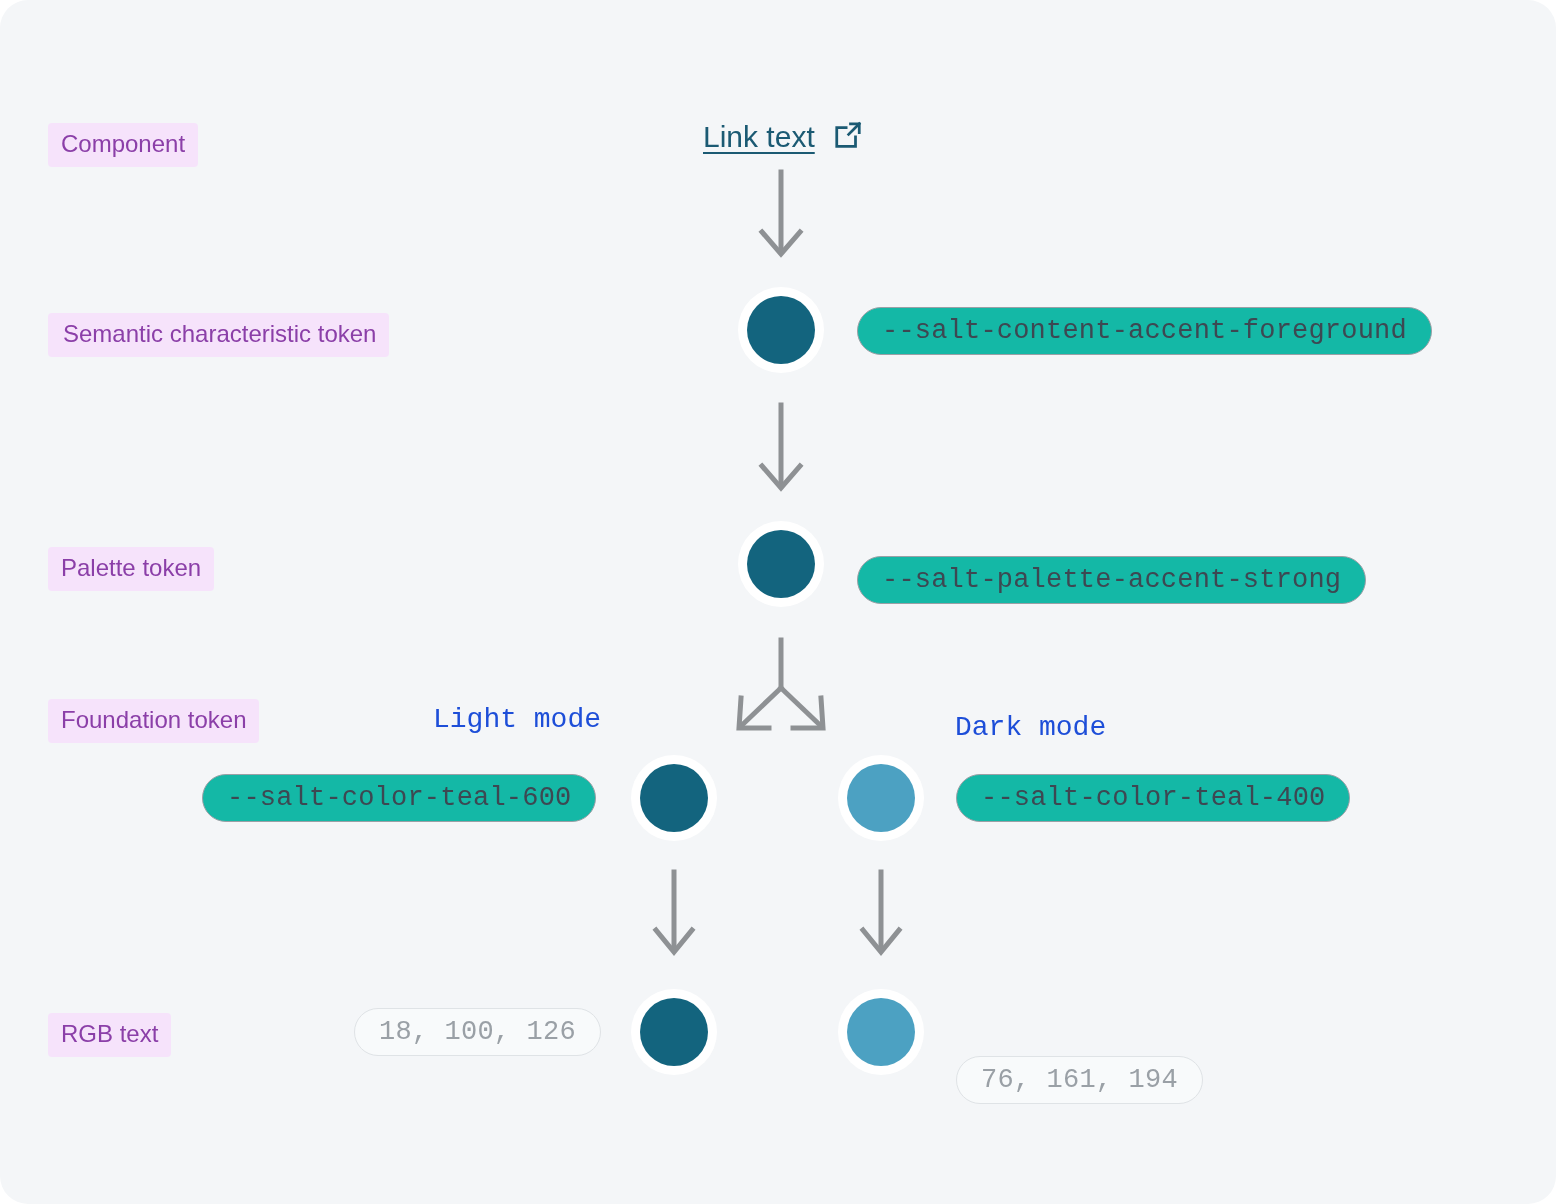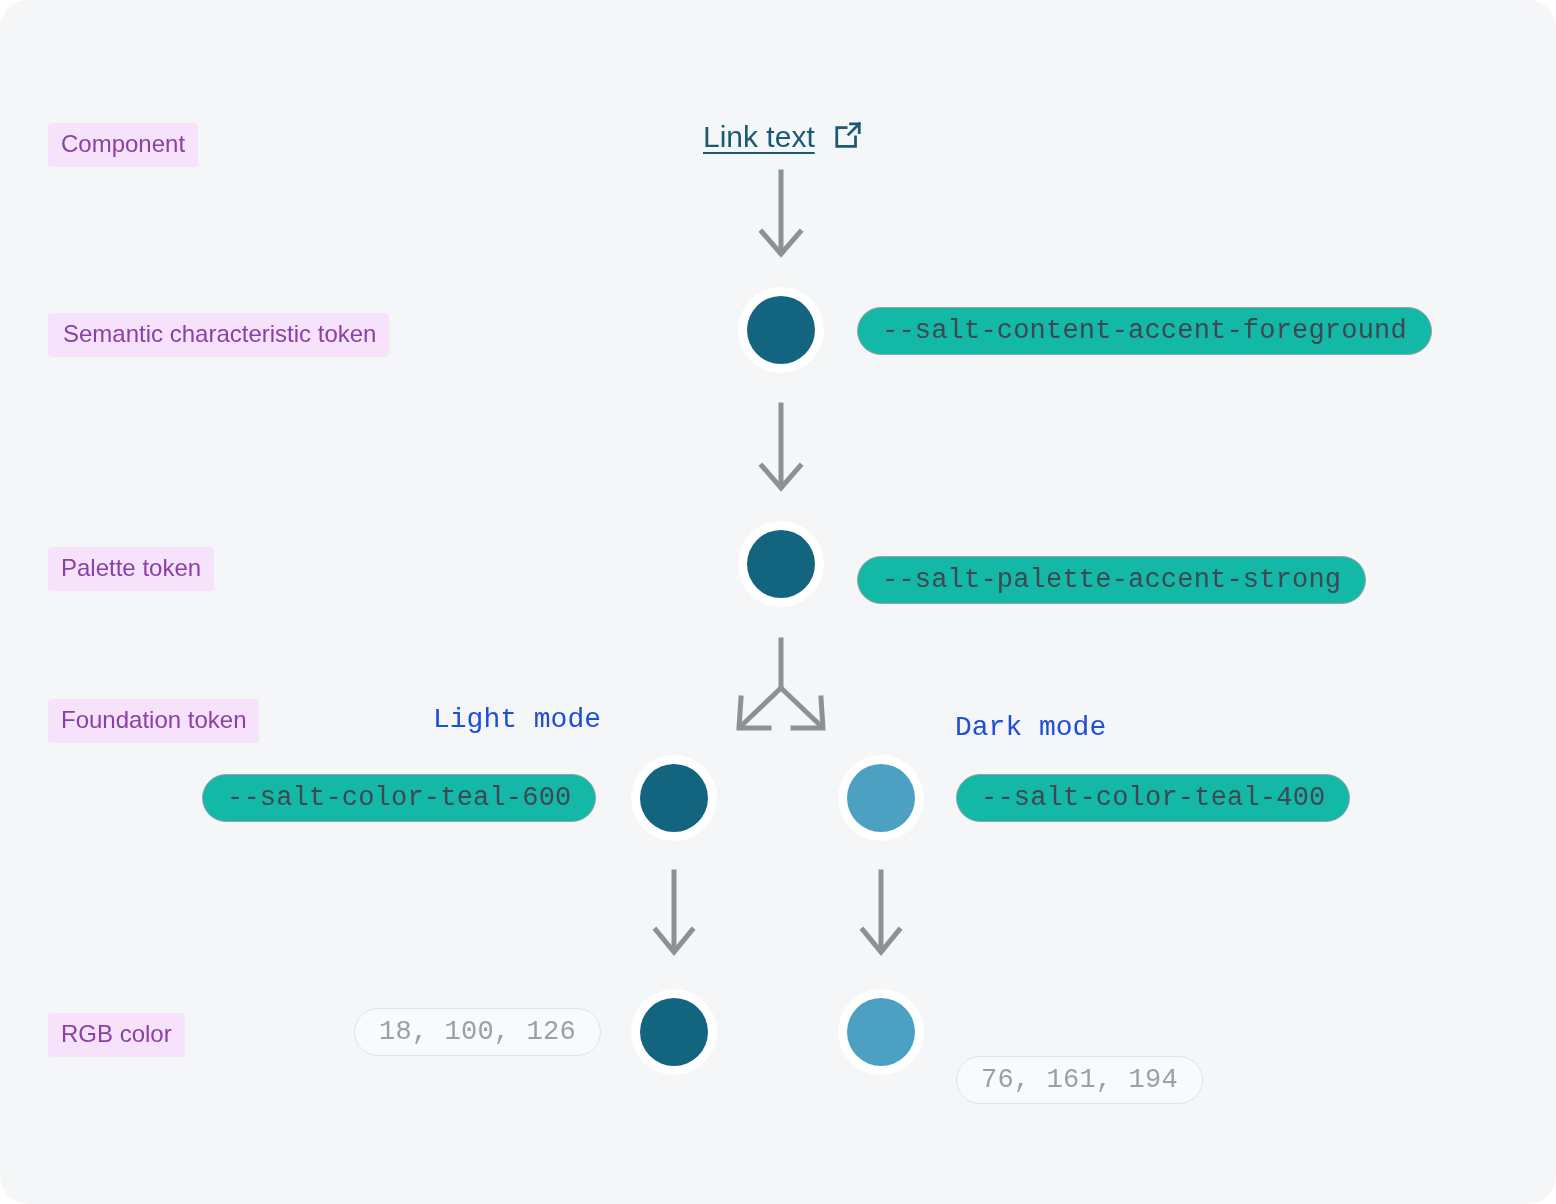--- a/index.html
+++ b/index.html
@@ -142,21 +142,21 @@
   </svg>
 
   <div class="stage-badge" style="left:48px; top:123px;">Component</div>
 
   <div class="stage-badge" style="left:48px; top:313px;padding-left:15px;">Semantic characteristic token</div>
 
   <div class="stage-badge" style="left:48px; top:547px;">Palette token</div>
 
   <div class="stage-badge" style="left:48px; top:699px;">Foundation token</div>
 
-  <div class="stage-badge" style="left:48px; top:1013px;">RGB color</div>
+  <div class="stage-badge" style="left:48px; top:1013px;">RGB text</div>
 
   <div class="link-row" style="left:703px; top:120px;">
     <span class="link-text">Link text</span>
     <span class="link-icon">
       <svg width="30" height="30" viewBox="0 0 24 24" fill="none" stroke="#1b5a73" stroke-width="2.2" stroke-linecap="square" stroke-linejoin="miter">
         <polyline points="14,3 21,3 21,10"></polyline>
         <line x1="21" y1="3" x2="12.5" y2="11.5"></line>
         <polyline points="18,13.5 18,21 3,21 3,6 10.5,6"></polyline>
       </svg>
     </span>

